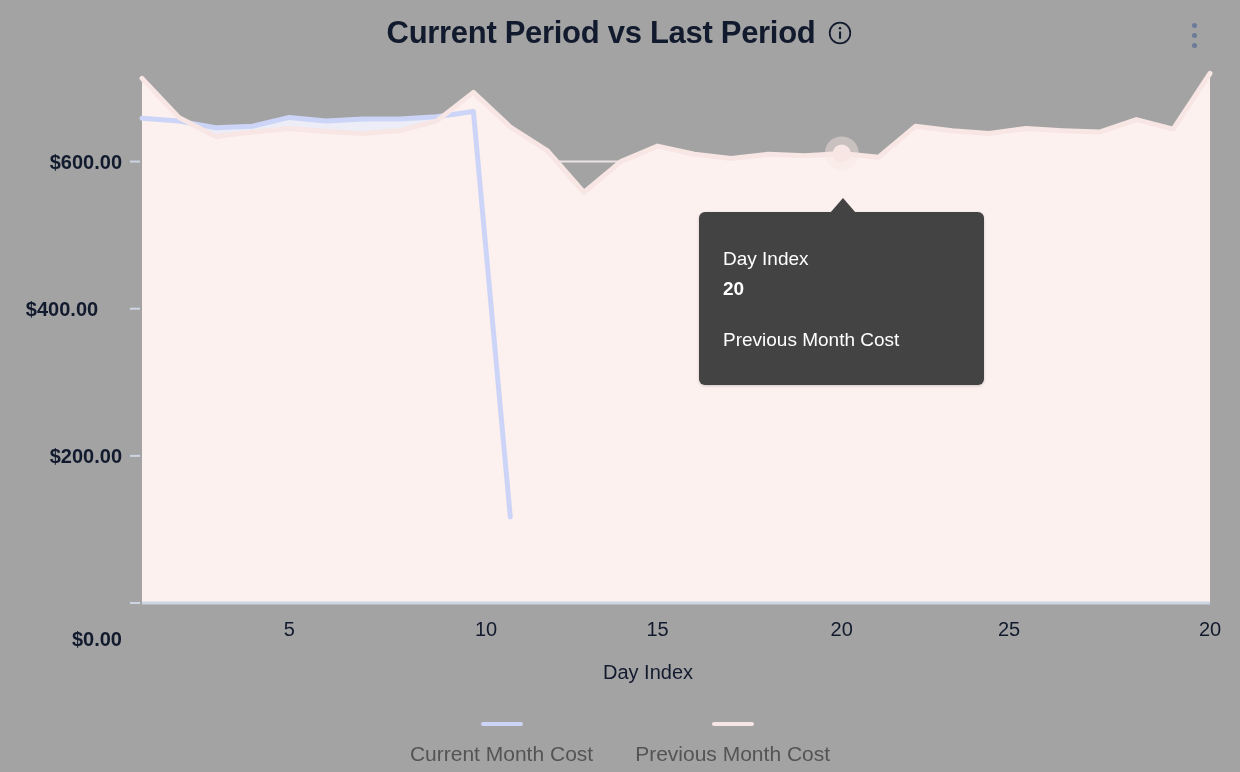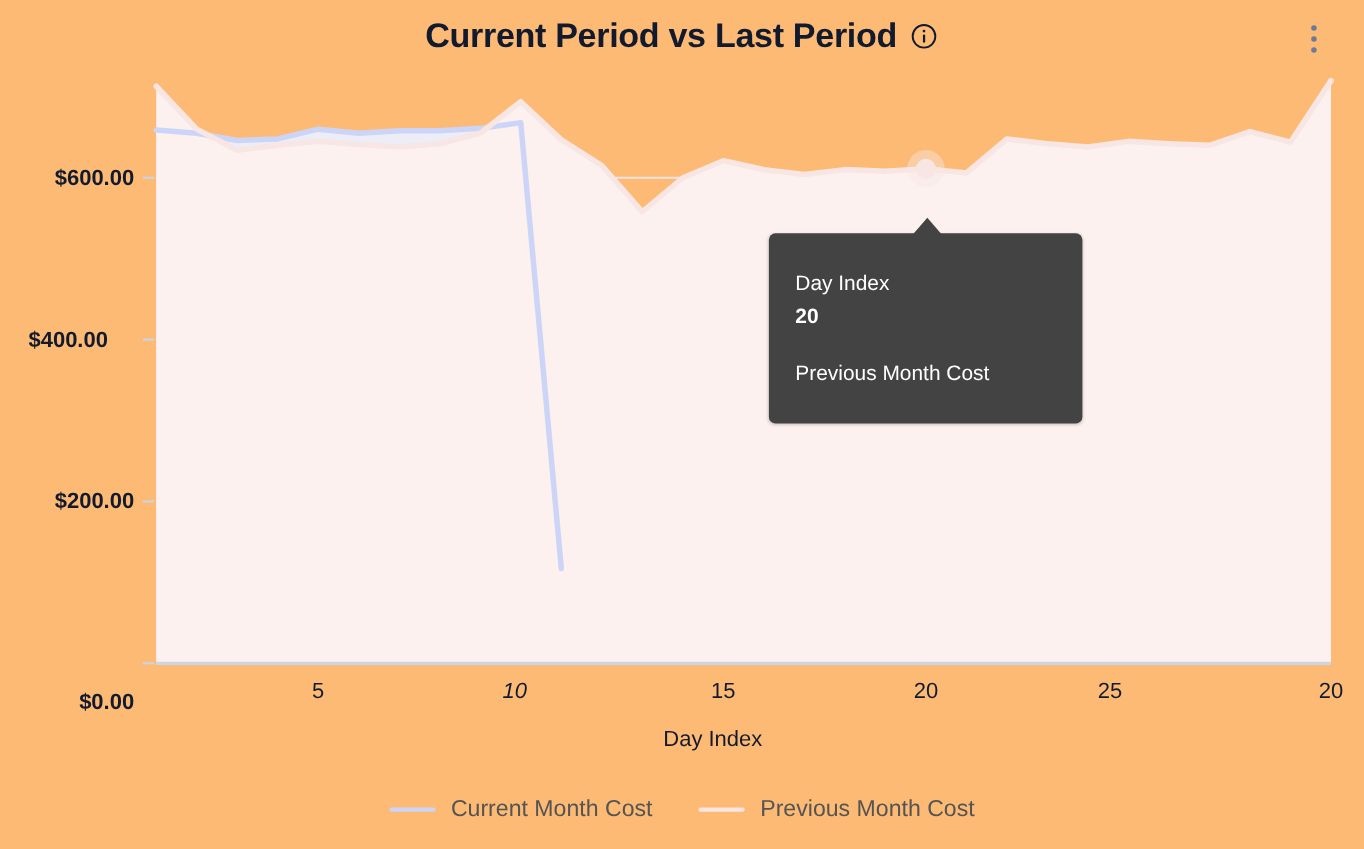--- a/index.html
+++ b/index.html
@@ -7,21 +7,21 @@
     width: 1240px;
     height: 772px;
     background: #ffffff;
     font-family: "Liberation Sans", sans-serif;
     overflow: hidden;
   }
   #card {
     position: relative;
     width: 1240px;
     height: 772px;
-    background: #fdba74;
+    background: #a3a3a3;
   }
 
   
   #header {
     position: absolute;
     left: 0; top: 0;
     width: 1240px; height: 70px;
   }
   #title-wrap {
     position: absolute;
@@ -148,20 +148,21 @@
     display: flex;
     align-items: center;
     justify-content: center;
     gap: 42px;
   }
   .legend-item {
     display: flex;
     align-items: center;
     gap: 14px;
     cursor: pointer;
+    flex-direction: column;
   }
   .legend-swatch {
     width: 42px; height: 4px;
     border-radius: 2px;
     display: block;
   }
   .legend-text {
     font-size: 21px;
     color: #545454;
     line-height: 28px;
@@ -218,21 +219,21 @@
         </g>
     </svg>
     <div id="y-labels">
         <div class="y-tick-label" style="top: 639px;">$0.00</div>
         <div class="y-tick-label" style="top: 455.857px;">$200.00</div>
         <div class="y-tick-label" style="top: 308.714px; text-align: center;">$400.00</div>
         <div class="y-tick-label" style="top: 161.571px;">$600.00</div>
       </div>
     <div id="x-labels">
         <div class="x-tick-label" style="left: 289.31px;">5</div>
-        <div class="x-tick-label" style="left: 468px; font-style: italic;">10</div>
+        <div class="x-tick-label" style="left: 486px;">10</div>
         <div class="x-tick-label" style="left: 657.586px;">15</div>
         <div class="x-tick-label" style="left: 841.724px;">20</div>
         <div class="x-tick-label" style="left: 1009px;">25</div>
         <div class="x-tick-label" style="left: 1210px;">20</div>
       </div>
     <div id="x-axis-title">
       <span id="x-axis-title-inner" style="margin-left: 56px;">Day Index</span>
     </div>
   </div>
 

